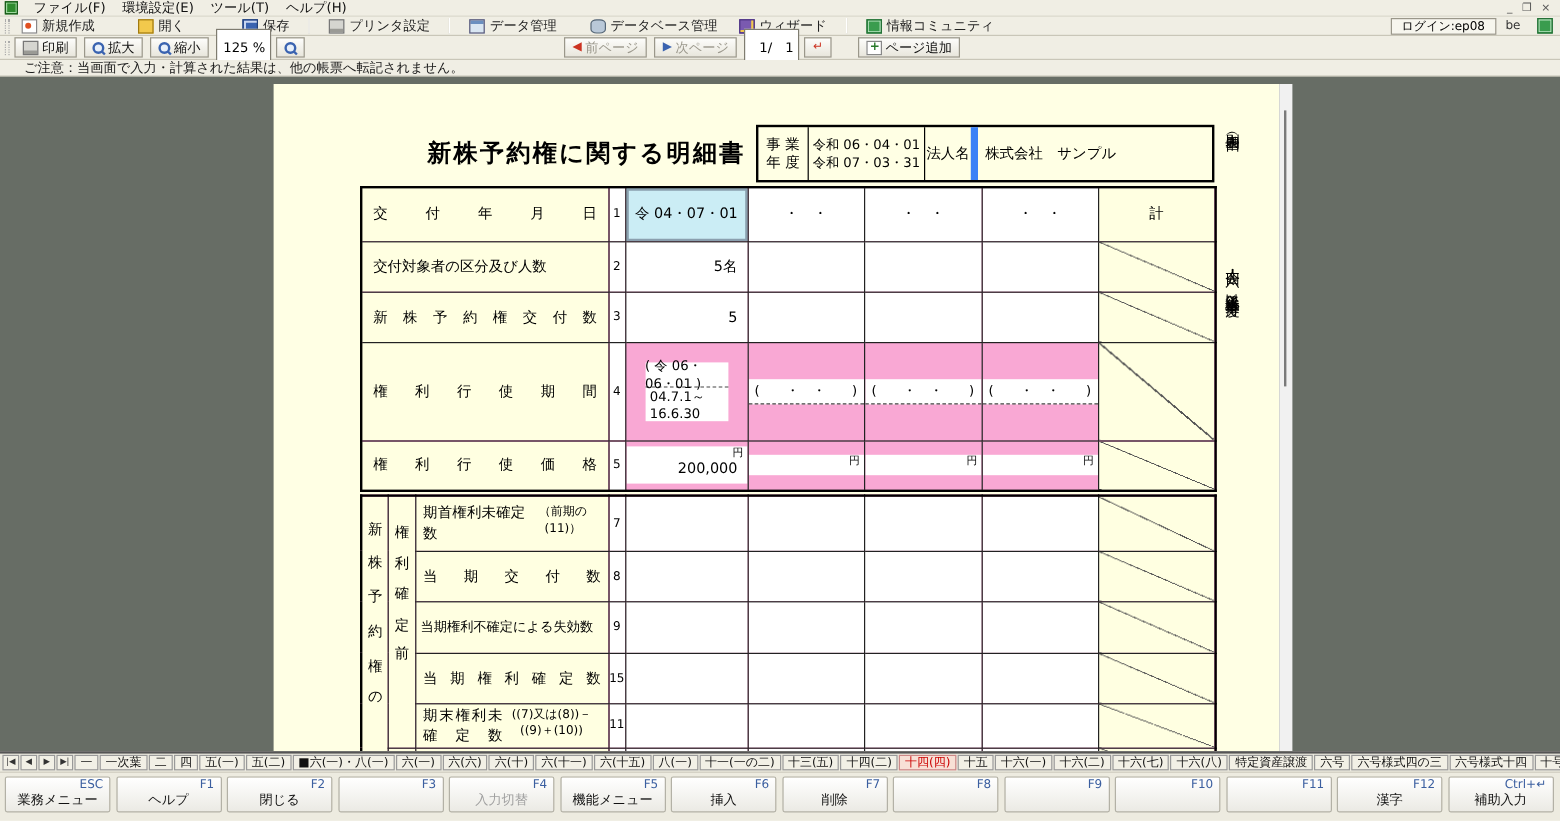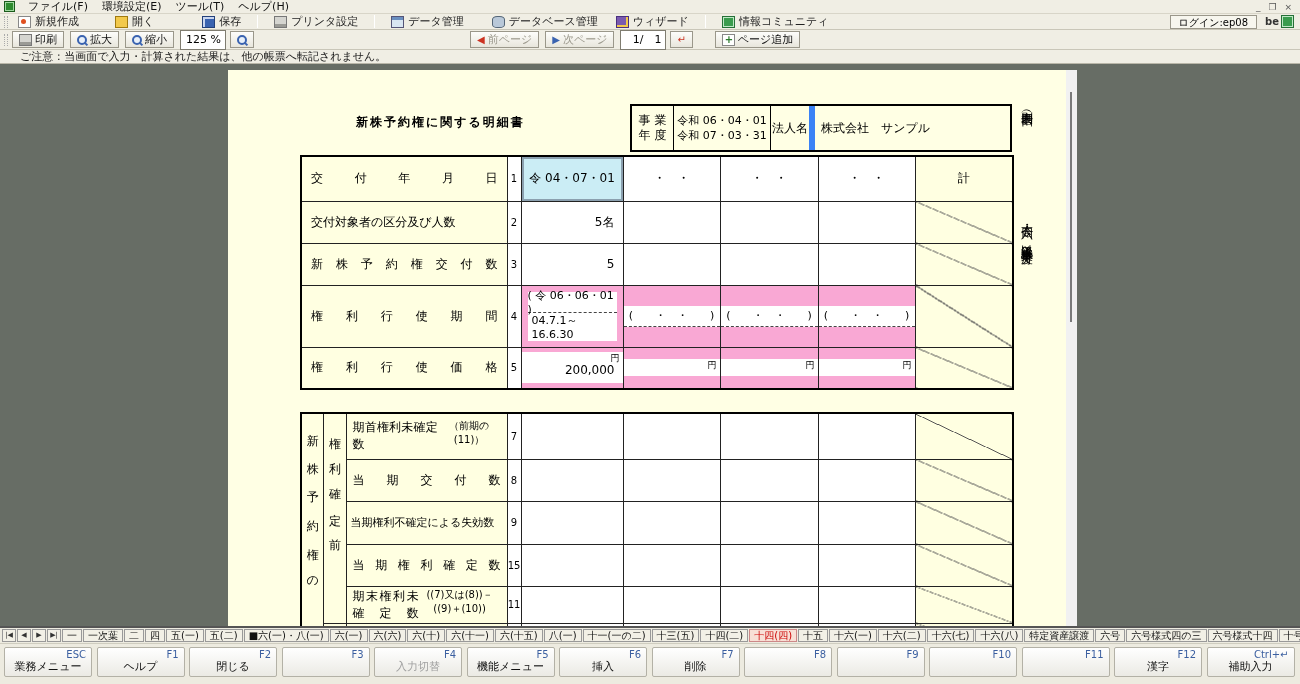--- a/index.html
+++ b/index.html
@@ -15,43 +15,43 @@
   #wincontrols { margin-left:auto; display:flex; gap:8px; padding-right:8px; color:#555; font-size:9px; }
   #wincontrols span { line-height:12px; }
 
   #toolbar1 { position:absolute; left:0; top:14px; width:1300px; height:16px;
     background:#F0EEE4; border-bottom:1px solid #C9C6B8; display:flex; align-items:center; font-size:11px; }
   .grip { width:4px; height:12px; margin:0 4px; border-left:1px dotted #AAA; border-right:1px dotted #AAA; }
   .tbtn { display:flex; align-items:center; gap:4px; padding:0 6px; height:15px; color:#222; white-space:nowrap; }
   .tsep { width:1px; height:13px; background:#BBB8AA; border-right:1px solid #fff; margin:0 10px; }
   .ticon { width:13px; height:12px; display:inline-block; position:relative; }
   #loginbox { margin-left:auto; border:1px solid #9A978A; background:#F7F6EE; padding:0 8px; font-size:10px; height:14px; line-height:13px; }
-  #brand { display:flex; align-items:center; gap:2px; padding:0 6px 0 8px; font-size:10px; font-weight:bold; color:#333;text-align:right; }
+  #brand { display:flex; align-items:center; gap:14px; padding:0 6px 0 8px; font-size:10px; font-weight:normal; color:#333;text-align:right; }
   .brandicon { width:13px; height:13px; background:#3A9C4E; border:1px solid #267038;
     box-shadow:inset 0 0 0 1px #BFE8C6; }
 
   #toolbar2 { position:absolute; left:0; top:30px; width:1300px; height:20px;
     background:#F0EEE4; border-bottom:1px solid #C9C6B8; display:flex; align-items:center; font-size:11px; }
   .btn3d { display:flex; align-items:center; gap:3px; border:1px solid #9A978A; background:linear-gradient(#FDFDFB,#E8E6DC);
     height:17px; padding:0 6px; margin-right:6px; color:#111; white-space:nowrap; }
   .btn3d.disabled { color:#9B988C; }
-  .inputbox { border:1px solid #7F7C70; background:#fff; height:20px; padding:0 4px; font-size:11px;
+  .inputbox { border:1px solid #7F7C70; background:#fff; height:32px; padding:0 4px; font-size:11px;
     display:flex; align-items:center; min-width:46px; justify-content:flex-end; margin-right:4px; }
 
   #noticebar { position:absolute; left:0; top:50px; width:1300px; height:14px; background:#F0EEE4;
     border-bottom:1px solid #B9B6A8; font-size:11px; color:#1A1A1A; padding-left:20px; line-height:13px; }
 
   
   #desk { position:absolute; left:0; top:64px; width:1300px; height:562px; background:#676D65; overflow:hidden; }
   #page { position:absolute; left:228px; top:6px; width:838px; height:556px; background:#FFFFE4; overflow:hidden;
     box-shadow:1px 0 0 #4A4F48; }
   #vscroll { position:absolute; left:1066px; top:6px; width:11px; height:556px; background:#F1F1F1; }
   #vthumb { position:absolute; left:4px; top:22px; width:2px; height:230px; background:#7A7A7A; }
 
-  #form-title { position:absolute; left:128px; top:44px; font-size:12px; font-weight:bold; letter-spacing:2px; color:#000; }
+  #form-title { position:absolute; left:128px; top:44px; font-size:20px; font-weight:bold; letter-spacing:2px; color:#000; }
 
   #headerbox { position:absolute; left:402px; top:34px; width:382px; height:48px; border:2px solid #000; display:flex; }
   #headerbox .hb-c1 { width:42px; border-right:1px solid #000; display:flex; flex-direction:column; justify-content:center;
     align-items:center; font-size:12px; line-height:15px; }
   #headerbox .hb-c2 { width:97px; border-right:1px solid #000; display:flex; flex-direction:column; justify-content:center;
     align-items:center; font-size:11px; line-height:15px; }
   #headerbox .hb-c3 { width:44px; border-right:6px solid #3b82f6; display:flex; align-items:center; justify-content:center; font-size:12px; }
   #headerbox .hb-c4 { flex:1; display:flex; align-items:center; padding-left:6px; font-size:12px; }
 
   .sheet-table { position:absolute; border-collapse:collapse; table-layout:fixed; background:#f9a8d4; }
@@ -266,21 +266,21 @@
           <td class="no">3</td>
           <td class="valr">5</td>
           <td class="val"></td>
           <td class="val"></td>
           <td class="val"></td>
           <td class="diag"></td>
         </tr>
         <tr style="height:42px">
           <td class="lbl jlabel">権利行使期間</td>
           <td class="no">4</td>
-          <td style="padding:6px">
+          <td style="padding:16px">
                 <div class="r4cell">
             <div class="r4top">( 令 06・06・01 )</div>
             <div class="r4bot">04.7.1～16.6.30</div>
                 </div>
               </td>
           <td style="padding:0">
                 <div class="r4cell">
             <div class="r4top">(　　・　・　　)</div>
                   <div class="r4bot"></div>
                 </div>

